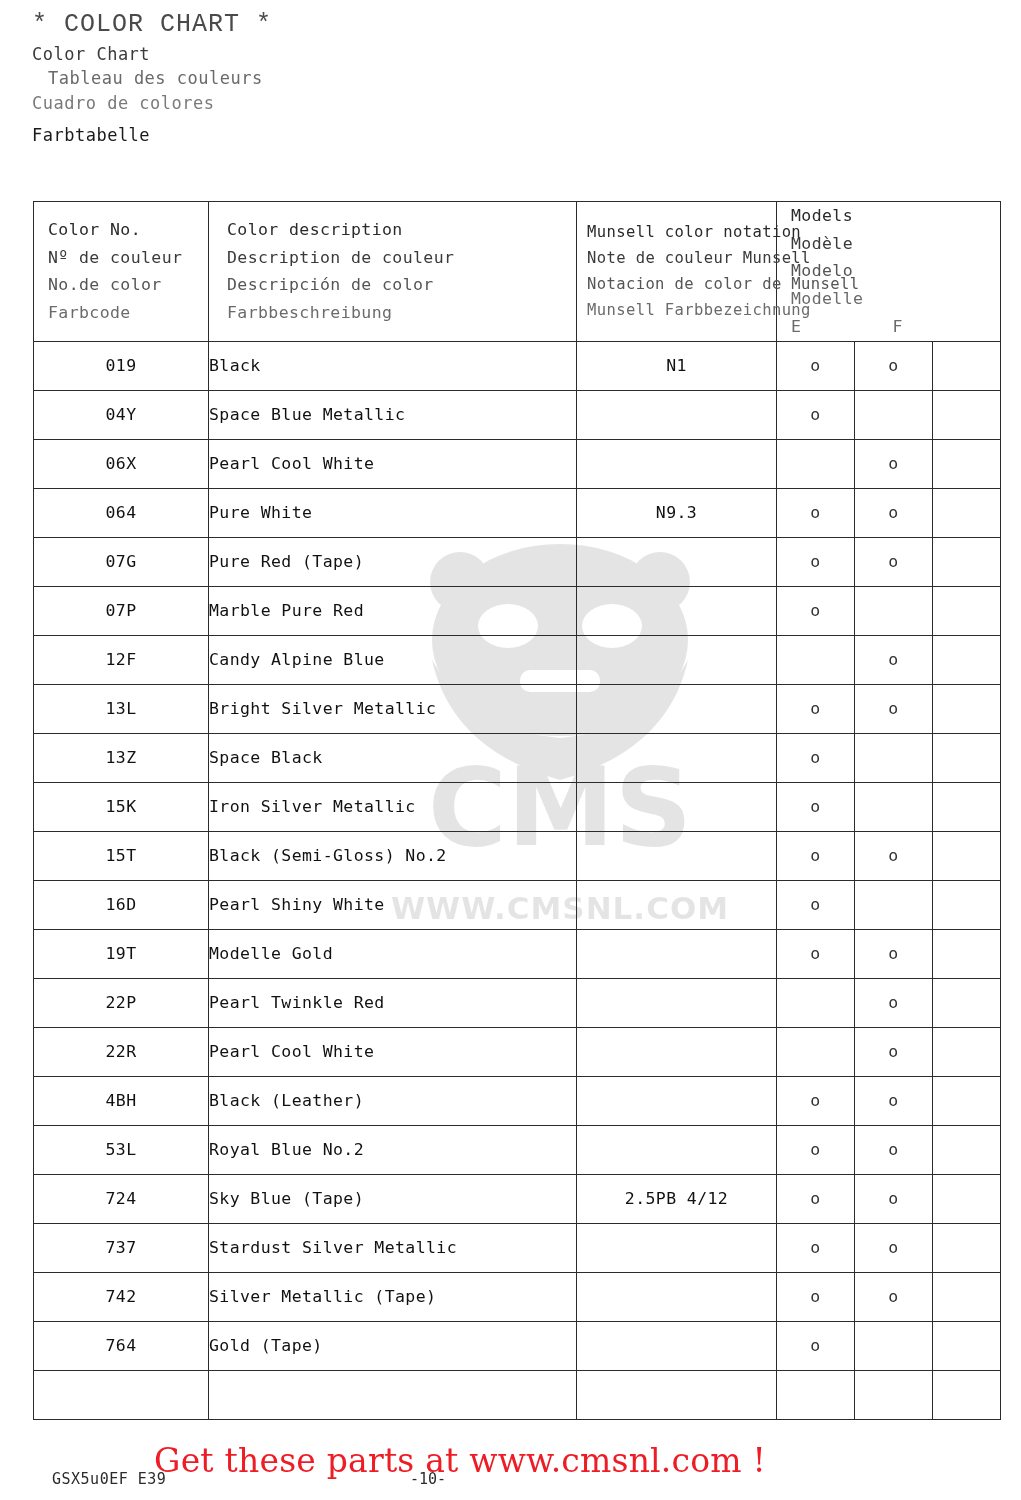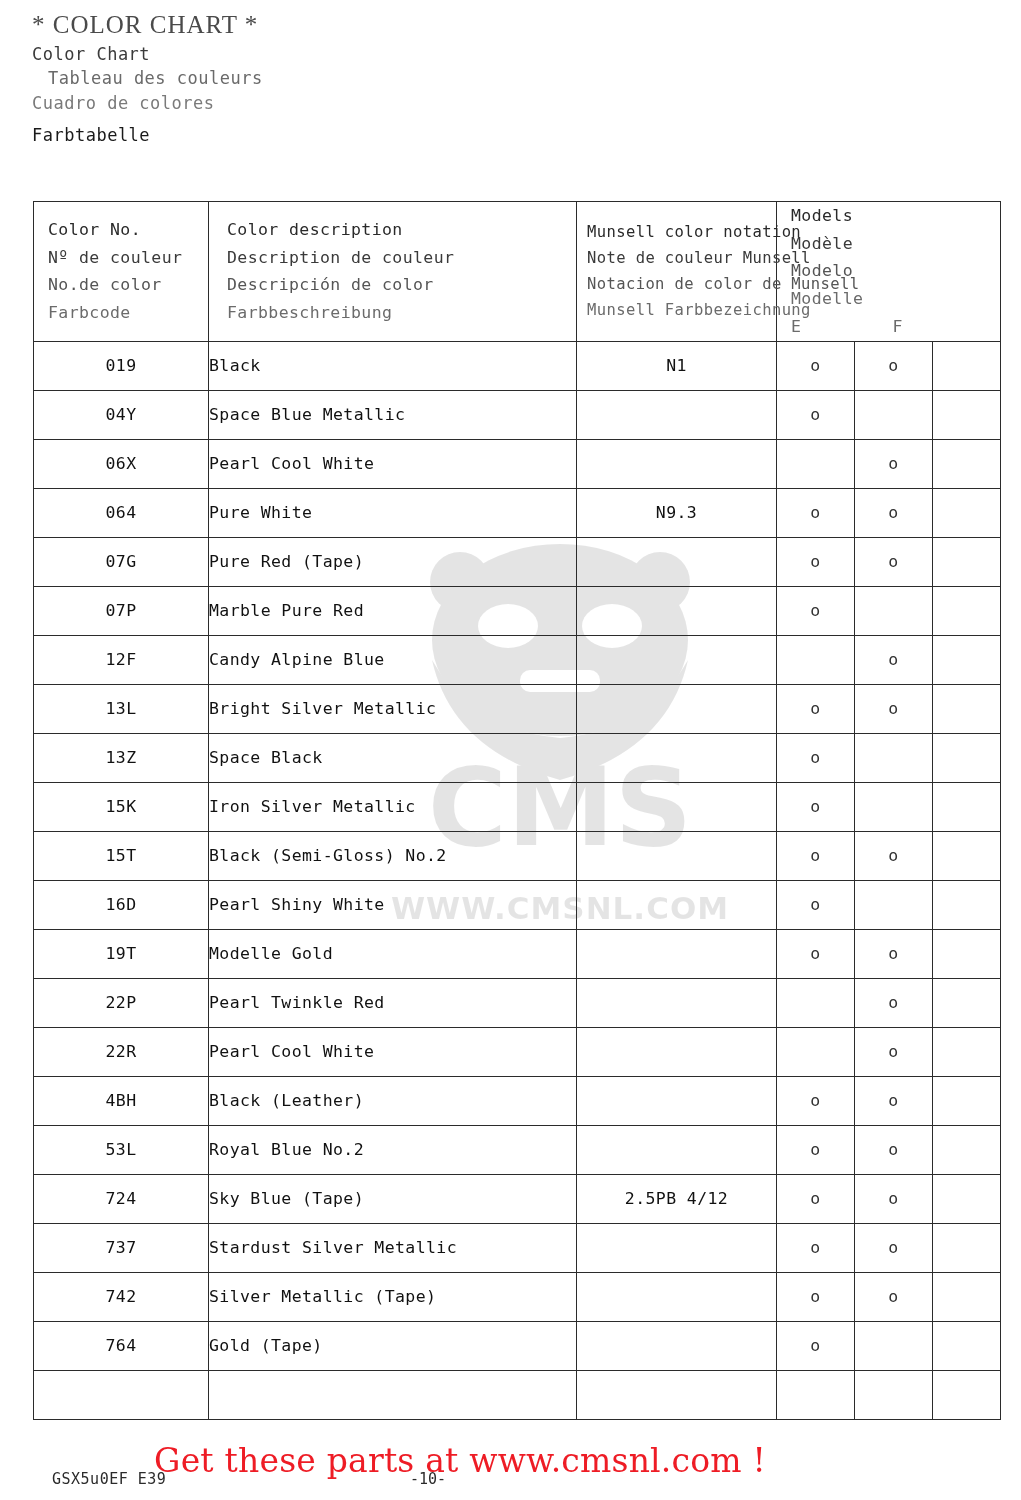--- a/index.html
+++ b/index.html
@@ -53,21 +53,21 @@
   #watermark svg { position: absolute; left: 70px; top: 0; }
 
   
   #header {
     position: absolute;
     left: 32px;
     top: 12px;
     z-index: 2;
   }
   #header .title {
-    font-family: Liberation Serif, serif;
+    font-family: Liberation Mono, monospace;
     font-size: 25px;
     letter-spacing: 1px;
     color: #4a4a4a;
     margin: 0 0 4px 0;
     line-height: 1.05;
   }
   #header .sub {
     font-size: 17px;
     line-height: 1.42;
     letter-spacing: 0.5px;

